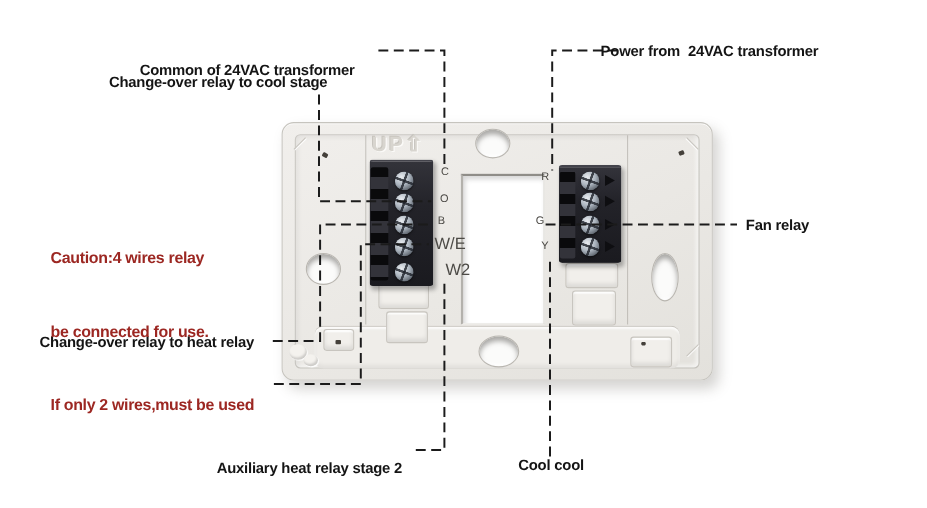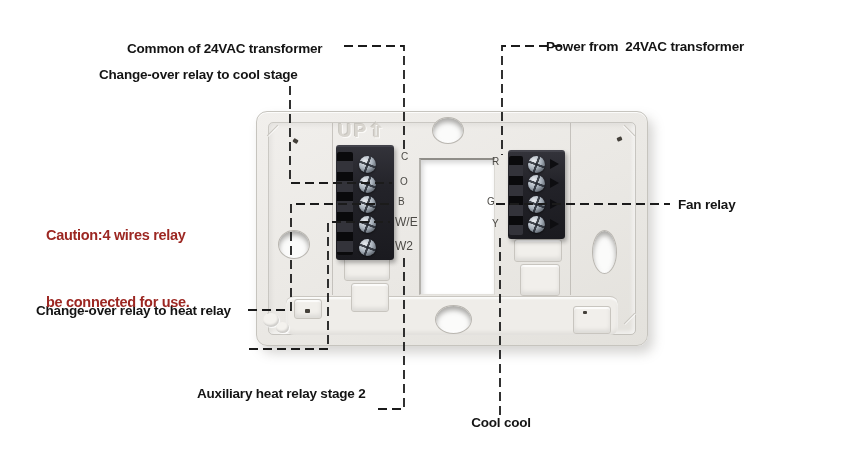--- a/index.html
+++ b/index.html
@@ -47,21 +47,21 @@
          border-radius:2px;}
   .screw{position:absolute;width:17px;height:17px;border-radius:50%;
          background:
           linear-gradient(20deg, transparent 44%, rgba(30,34,42,.8) 46% 54%, transparent 56%),
           linear-gradient(110deg, transparent 44%, rgba(30,34,42,.8) 46% 54%, transparent 56%),
           radial-gradient(circle at 35% 30%, #e9ecf0 0%, #aab3bd 45%, #5a616a 80%, #3f444c 100%);
          box-shadow:0 1px 2px rgba(0,0,0,.5);}
   .wedge{position:absolute;width:0;height:0;border-top:5px solid transparent;
          border-bottom:5px solid transparent;border-left:9px solid #0e0e11;}
   .tlabel{position:absolute;font-size:10px;color:#4c4a46;line-height:10px;}
-  .tlabel.small{font-size:12px;}
+  .tlabel.small{font-size:15px;}
   
   .leaders{position:absolute;left:0;top:0;width:843px;height:462px;pointer-events:none;}
   .leaders polyline{fill:none;stroke:#1b1b1b;stroke-width:1.8;stroke-dasharray:9 5;}
 </style>
 </head>
 <body>
 
 <div class="stage">
 
   <div class="plate"></div>
@@ -117,42 +117,43 @@
     <div class="wedge" style="left:42px;top:7px;"></div>
     <div class="wedge" style="left:42px;top:26px;"></div>
     <div class="wedge" style="left:42px;top:47px;"></div>
     <div class="wedge" style="left:42px;top:67px;"></div>
   </div>
 
   <span class="tlabel" style="left:401px;top:152px;">C</span>
   <span class="tlabel" style="left:400px;top:177px;">O</span>
   <span class="tlabel" style="left:398px;top:197px;">B</span>
   <span class="tlabel small" style="left:395px;top:217px;">W/E</span>
-  <span class="tlabel small" style="left:395px;top:241px;">W2</span>
+  <span class="tlabel small" style="left:405px;top:241px;">W2</span>
   <span class="tlabel" style="left:492px;top:157px;">R</span>
   <span class="tlabel" style="left:487px;top:197px;">G</span>
   <span class="tlabel" style="left:492px;top:219px;">Y</span>
 
   <svg class="leaders" viewBox="0 0 843 462">
     <polyline points="344,46 404,46 404,150"></polyline>
     <polyline points="290,86 290,183 392,183"></polyline>
     <polyline points="562,46 502,46 502,155"></polyline>
     <polyline points="496,204 670,204"></polyline>
     <polyline points="248,310 291,310 291,204 392,204"></polyline>
     <polyline points="249,349 328,349 328,222 390,222"></polyline>
     <polyline points="378,409 404,409 404,254"></polyline>
     <polyline points="500,415 500,236"></polyline>
   </svg>
 
-  <div class="callout" style="left:127px;top:41px;">Common of 24VAC transformer</div>
+  <div class="callout" style="left:127px;top:56px;">Common of 24VAC transformer</div>
   <div class="callout" style="left:99px;top:67px;">Change-over relay to cool stage</div>
   <div class="callout" style="left:546px;top:39px;">Power from  24VAC transformer</div>
   <div class="callout" style="left:678px;top:197px;">Fan relay</div>
   <div class="callout" style="left:36px;top:303px;">Change-over relay to heat relay</div>
-  <div class="callout" style="left:197px;top:386px;">Auxiliary heat relay stage 2</div>
+  <div class="callout" style="left:197px;top:418px;">Auxiliary heat relay stage 2</div>
   <div class="callout center" style="left:464px;top:415px;width:74px;">Cool cool</div>
 
   <div class="caution">
     <div>Caution:4 wires relay</div>
     <div>be connected for use.</div>
+    <div>If only 2 wires,must be used</div>
   </div>
 
 </div>
 
 </body></html>

